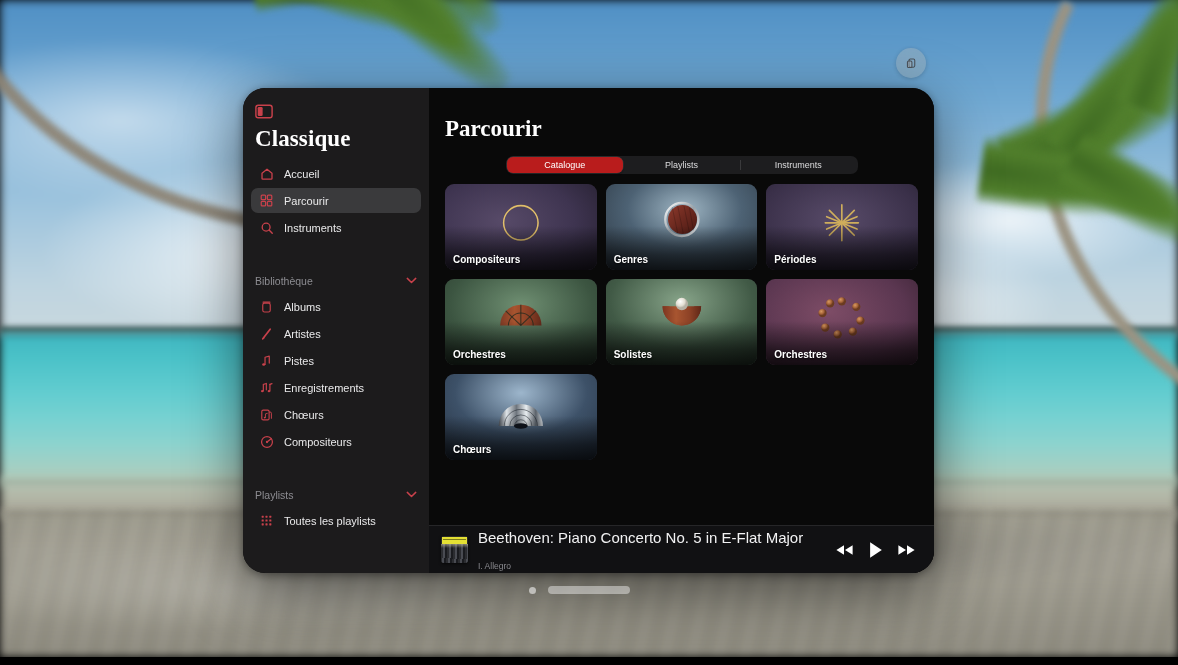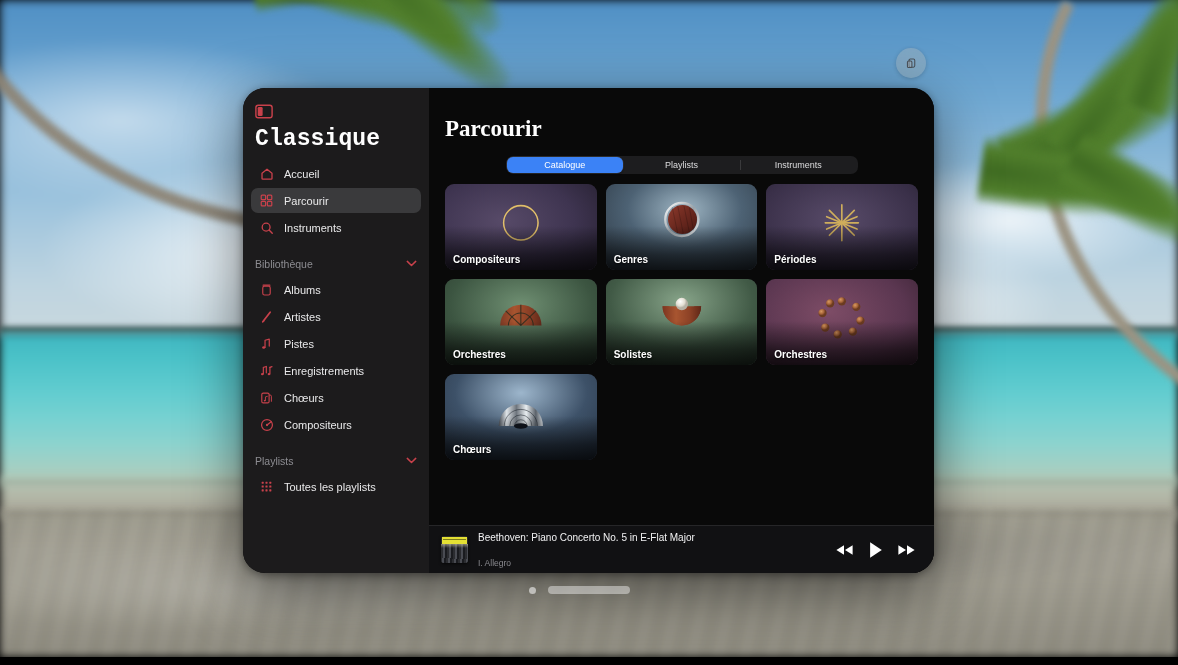--- a/index.html
+++ b/index.html
@@ -150,21 +150,21 @@
     display: flex;
     flex-direction: column;
   }
 
   #sidebar-toggle {
     margin: 8px 0 0 12px;
     width: 18px; height: 15px;
   }
 
   #app-title {
-    font-family: Liberation Mono, monospace;
+    font-family: Liberation Serif, serif;
     font-weight: 700;
     font-size: 23px;
     color: #ffffff;
     letter-spacing: .1px;
     padding: 7px 0 9px 12px;
   }
 
   .nav-list { padding: 0 8px; }
 
   .nav-item {
@@ -185,21 +185,21 @@
     display: flex; align-items: center; justify-content: center;
   }
   .nav-label { white-space: nowrap; }
 
   .section-header {
     display: flex;
     align-items: center;
     justify-content: space-between;
     padding: 0 12px 0 12px;
     height: 26px;
-    margin-top: 9px;
+    margin-top: 26px;
   }
   .section-title {
     font-size: 10.5px;
     color: #8d8d92;
   }
   .chev {
     color: #c8414b;
     font-size: 10px;
     line-height: 1;
   }
@@ -238,21 +238,21 @@
   .seg {
     flex: 1;
     height: 100%;
     display: flex; align-items: center; justify-content: center;
     font-size: 9px;
     color: #dcdcde;
     border-radius: 6px;
     position: relative;
   }
   .seg.active {
-    background: #3b82f6;
+    background: #b91c1c;
     box-shadow: 0 0 0 .5px rgba(255,255,255,0.14), 0 1px 2px rgba(0,0,0,0.4);
     color: #fff;
   }
   .seg.divider::before {
     content: "";
     position: absolute;
     left: 0; top: 3px; bottom: 3px;
     width: 1px;
     background: #3a3a3c;
   }
@@ -335,21 +335,21 @@
       linear-gradient(180deg, #4a4c55 0%, #1e1f24 100%);
   }
   #cover .dg-photo::after {
     content: "";
     position: absolute; left: 0; right: 0; top: 0; height: 4px;
     background: linear-gradient(180deg, rgba(210,205,180,0.55), rgba(210,205,180,0));
   }
 
   #nowplaying { flex: 1; min-width: 0; }
   #np-title {
-    font-size: 10px;
+    font-size: 15px;
     color: #f2f2f3;
     white-space: nowrap;
     overflow: hidden;
     text-overflow: ellipsis;
     margin-bottom: 15px;
   }
   #np-sub {
     font-size: 8.5px;
     color: #8a8a8f;
     white-space: nowrap;

